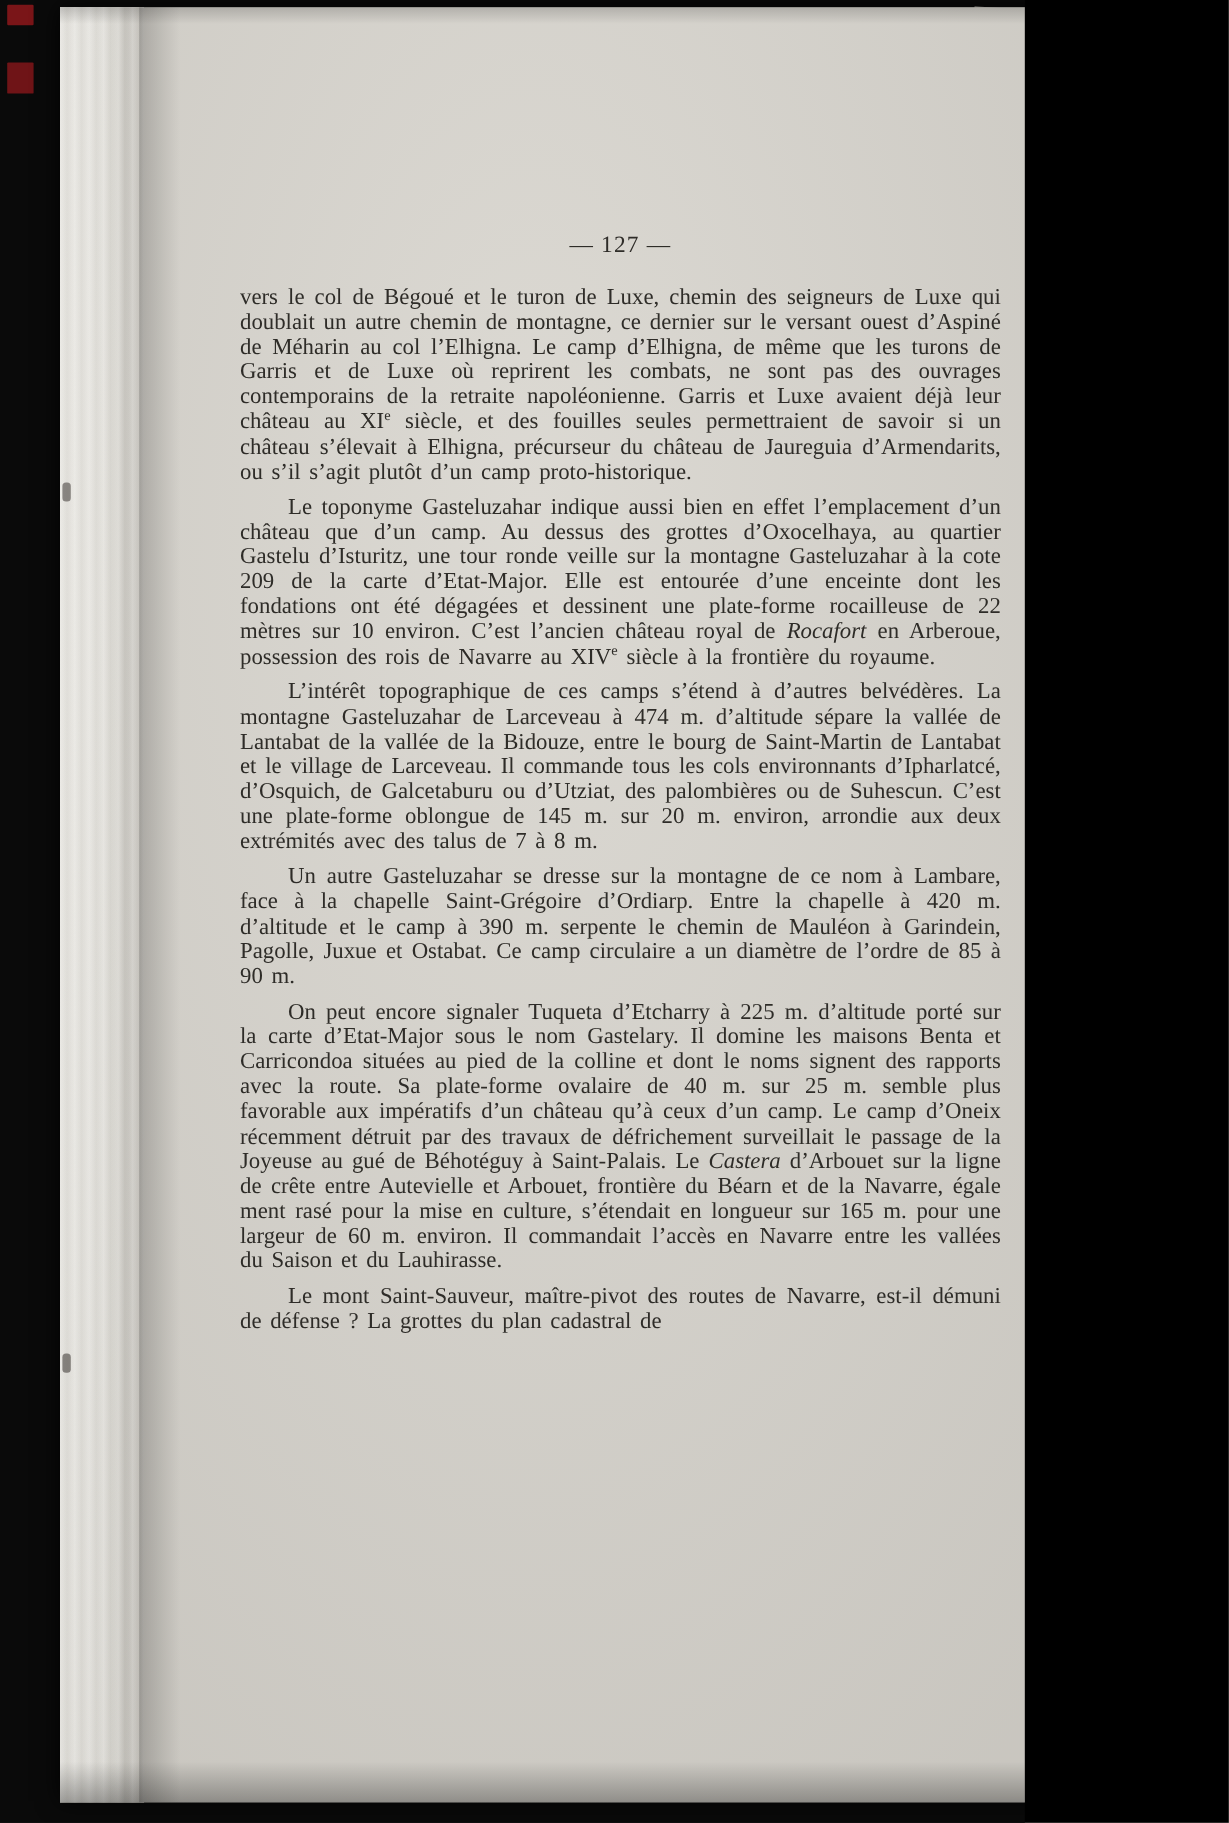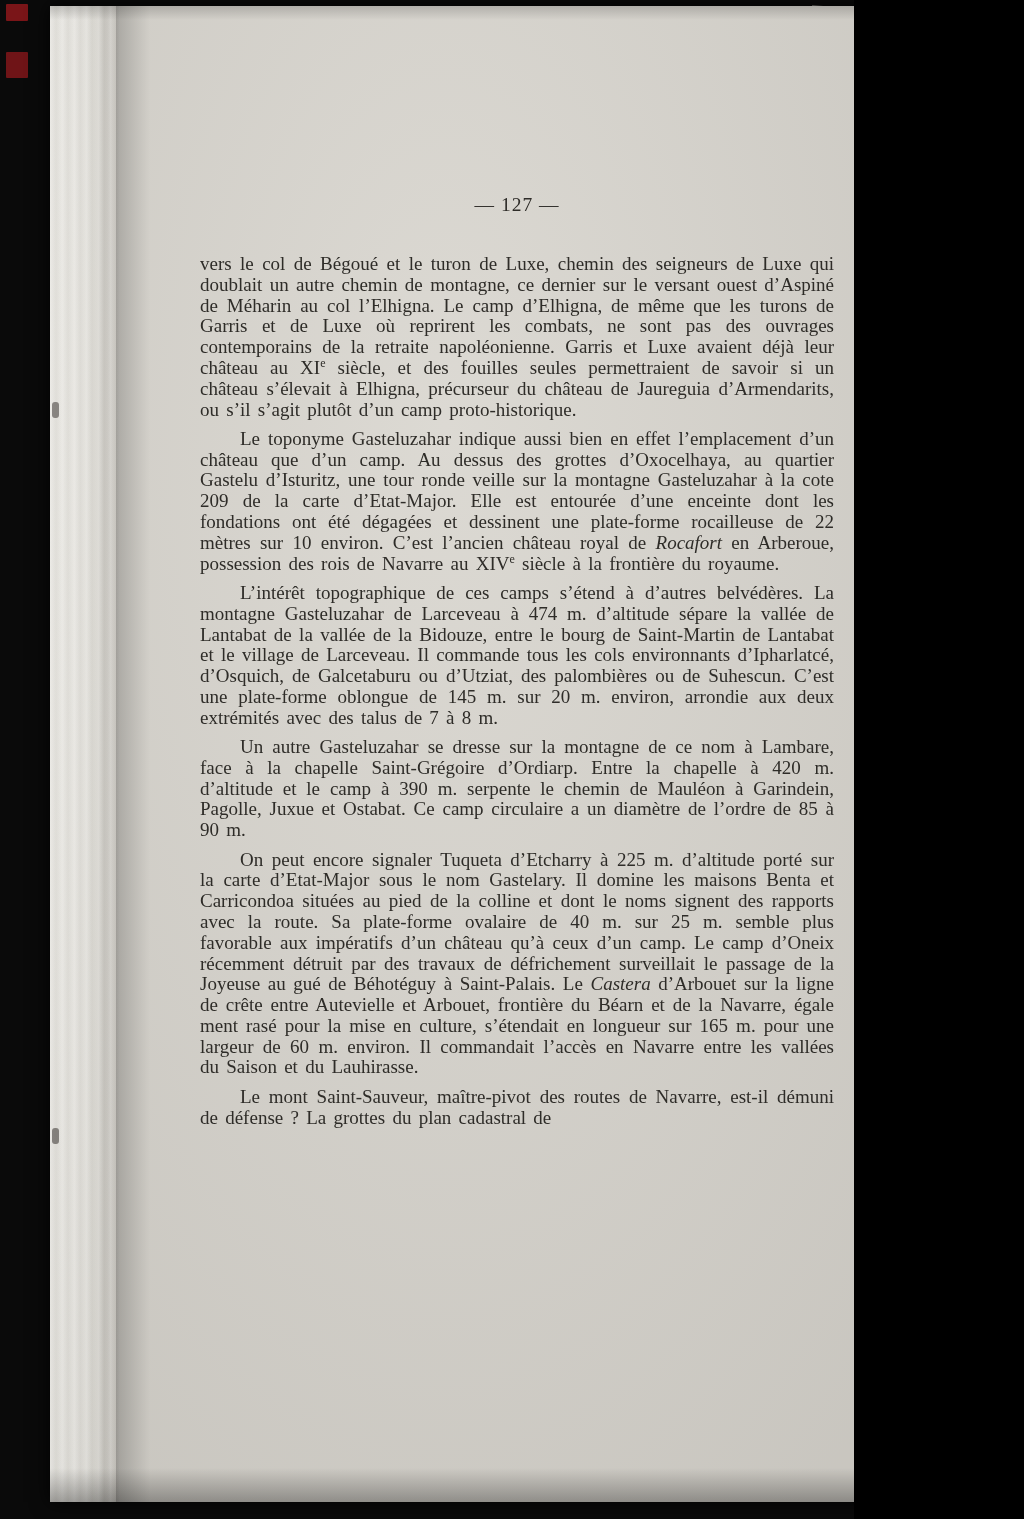--- a/index.html
+++ b/index.html
@@ -90,21 +90,21 @@
     position: absolute;
     left: 150px; top: 188px;
     width: 634px;
     text-align: center;
     font-size: 19.5px;
     letter-spacing: 1px;
     color: var(--ink, #2e2c28);
   }
   .text-block {
     position: absolute;
-    left: 150px; top: 248px;
+    left: 150px; top: 232px;
     width: 634px;
     color: var(--ink, #2e2c28);
     font-size: 19px;
     line-height: 20.8px;
     text-align: justify;
     word-spacing: 2.5px;
   }
   .text-block p { margin: 0 0 8.5px 0; }
   .text-block p.indent { text-indent: 40px; }
   .text-block sup { font-size: 12px; line-height: 0; vertical-align: super; }

